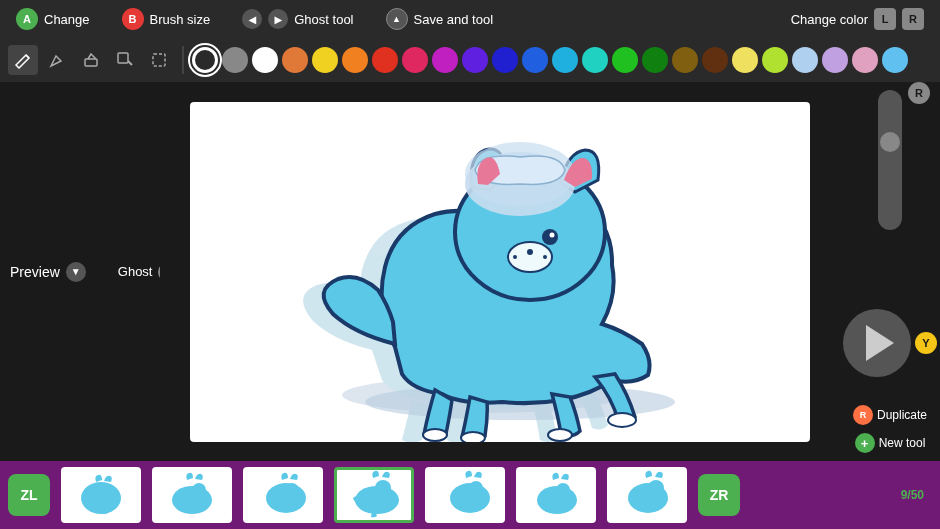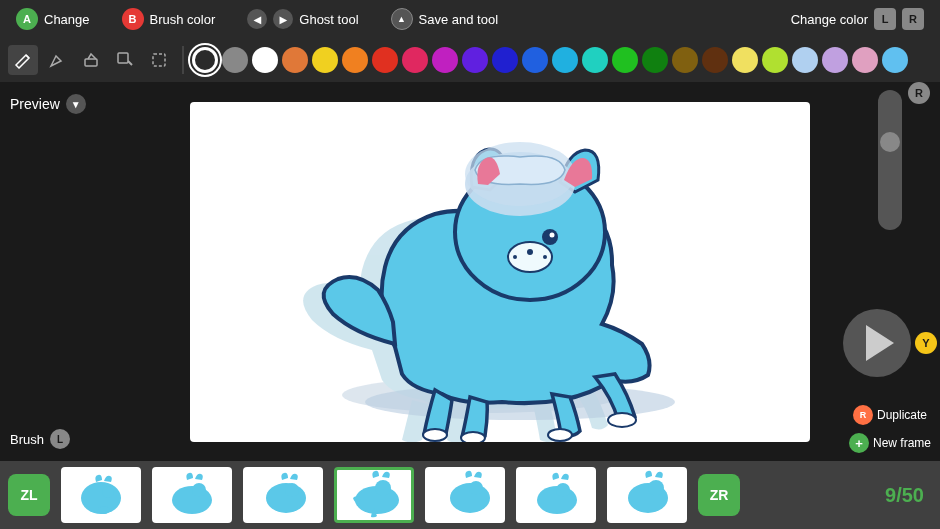--- a/index.html
+++ b/index.html
@@ -119,21 +119,21 @@
       width: 100%;
       height: calc(529px - 38px - 44px - 68px);
     }
 
     
     #left-panel {
       width: 160px;
       background: #1a1a1a;
       padding: 12px 10px;
       display: flex;
-      flex-direction: column;
+      flex-direction: row;
       gap: 16px;
       flex-shrink: 0;
     }
 
     .preview-header {
       display: flex;
       align-items: center;
       gap: 6px;
       font-size: 14px;
     }
@@ -324,21 +324,21 @@
       justify-content: center;
       font-size: 16px;
       font-weight: bold;
       color: #1a1a1a;
     }
 
     
     #bottom-strip {
       width: 100%;
       height: 68px;
-      background: #404040;
+      background: #701a75;
       display: flex;
       align-items: center;
       padding: 0 8px;
       gap: 11px;
     }
 
     .zl-btn, .zr-btn {
       width: 42px;
       height: 42px;
       border-radius: 8px;
@@ -367,21 +367,21 @@
     .frame-thumb.active {
       border: 3px solid #4caf50;
     }
     .frame-thumb svg {
       width: 70px;
       height: 50px;
     }
 
     .frame-count {
       margin-left: auto;
-      font-size: 20px;
+      font-size: 12px;
       font-weight: bold;
       color: #4caf50;
       padding-right: 8px;
     }
 
     .spacer { flex: 1; }
 
     
     .slider-wrapper {
       position: relative;
@@ -392,21 +392,21 @@
 </head>
 <body>
 
 <div id="top-bar">
   <div class="top-bar-item">
     <div class="btn-circle btn-green">A</div>
     <span>Change</span>
   </div>
   <div class="top-bar-item">
     <div class="btn-circle btn-red">B</div>
-    <span>Brush color</span>
+    <span>Brush size</span>
   </div>
   <div class="top-bar-item">
     <div class="arrow-btn">◀</div>
     <div class="arrow-btn">▶</div>
     <span>Ghost tool</span>
   </div>
   <div class="top-bar-item">
     <div class="btn-circle btn-dark" style="background:#555;font-size:9px;">▲</div>
     <span>Save and tool</span>
   </div>
@@ -482,21 +482,21 @@
   <div id="left-panel">
     <div class="preview-header">
       <span>Preview</span>
       <div class="dropdown-arrow">▼</div>
     </div>
 
     <div style="flex:1;"></div>
 
 
     <div class="left-control">
-      <span>Brush</span>
+      <span>Ghost</span>
       <div class="l-btn">L</div>
     </div>
 
   </div>
 
   <div id="canvas-area">
     <div id="drawing-canvas">
       
       <svg viewBox="0 0 620 340" xmlns="http://www.w3.org/2000/svg">
 
@@ -581,21 +581,21 @@
 
     <div style="height:12px;"></div>
 
     <div class="right-action">
       <div class="action-circle r-orange" style="font-size:9px;">R</div>
       <span>Duplicate</span>
     </div>
 
     <div class="right-action">
       <div class="action-circle plus-green">+</div>
-      <span>New frame</span>
+      <span>New tool</span>
     </div>
   </div>
 
 </div>
 
 <div id="bottom-strip">
   <div class="zl-btn">
     <span>ZL</span>
   </div>
 

